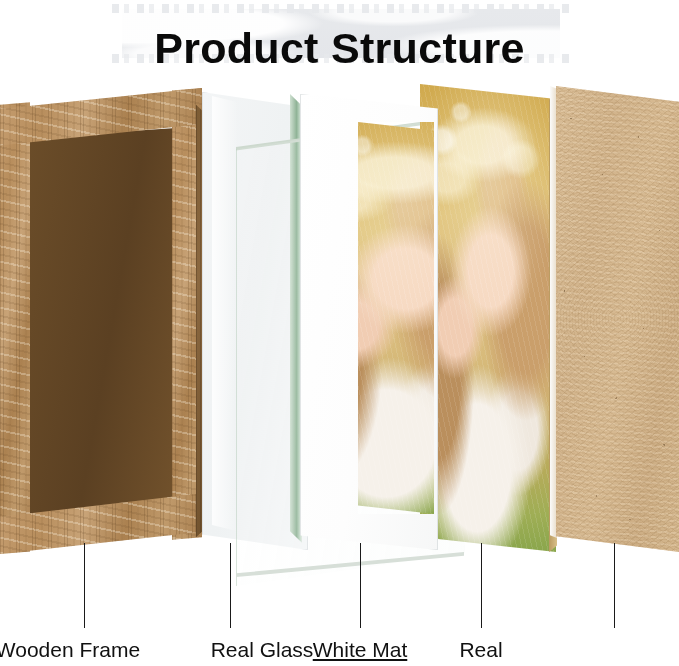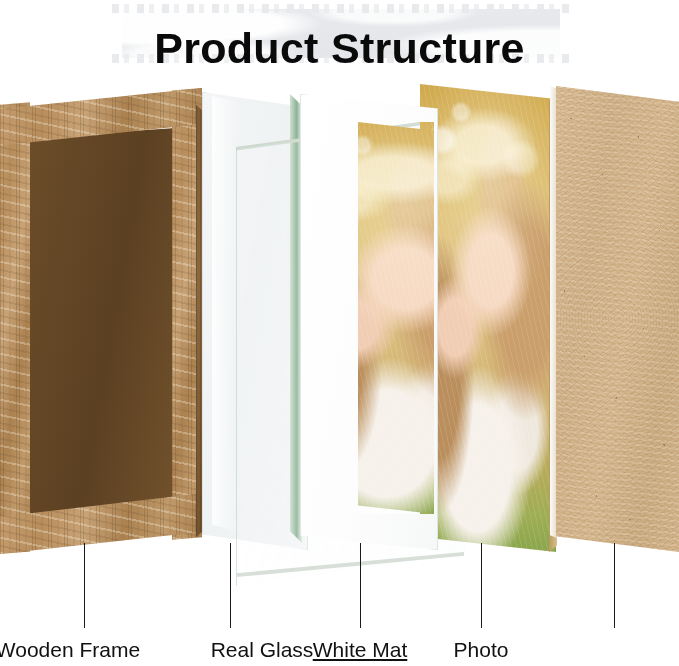--- a/index.html
+++ b/index.html
@@ -305,14 +305,14 @@
     <div class="leader" style="left: 230px; top: 543px; height: 85px; background: rgb(26, 26, 26);"></div>
     <div class="leader" style="left: 360px; top: 543px; height: 85px; background: rgb(26, 26, 26);"></div>
     <div class="leader" style="left: 481px; top: 543px; height: 85px; background: rgb(26, 26, 26);"></div>
     <div class="leader" style="left: 614px; top: 543px; height: 85px; background: rgb(26, 26, 26);"></div>
   </div>
 
 <div id="labels">
     <div class="label" style="left: 68px;">Wooden Frame</div>
     <div class="label" style="left: 230px; margin-left: 32px;">Real Glass</div>
     <div class="label" style="left: 360px; text-decoration: underline;">White Mat</div>
-    <div class="label" style="left: 481px;">Photo</div>
+    <div class="label" style="left: 481px;">Real</div>
   </div>
 
 </body></html>

